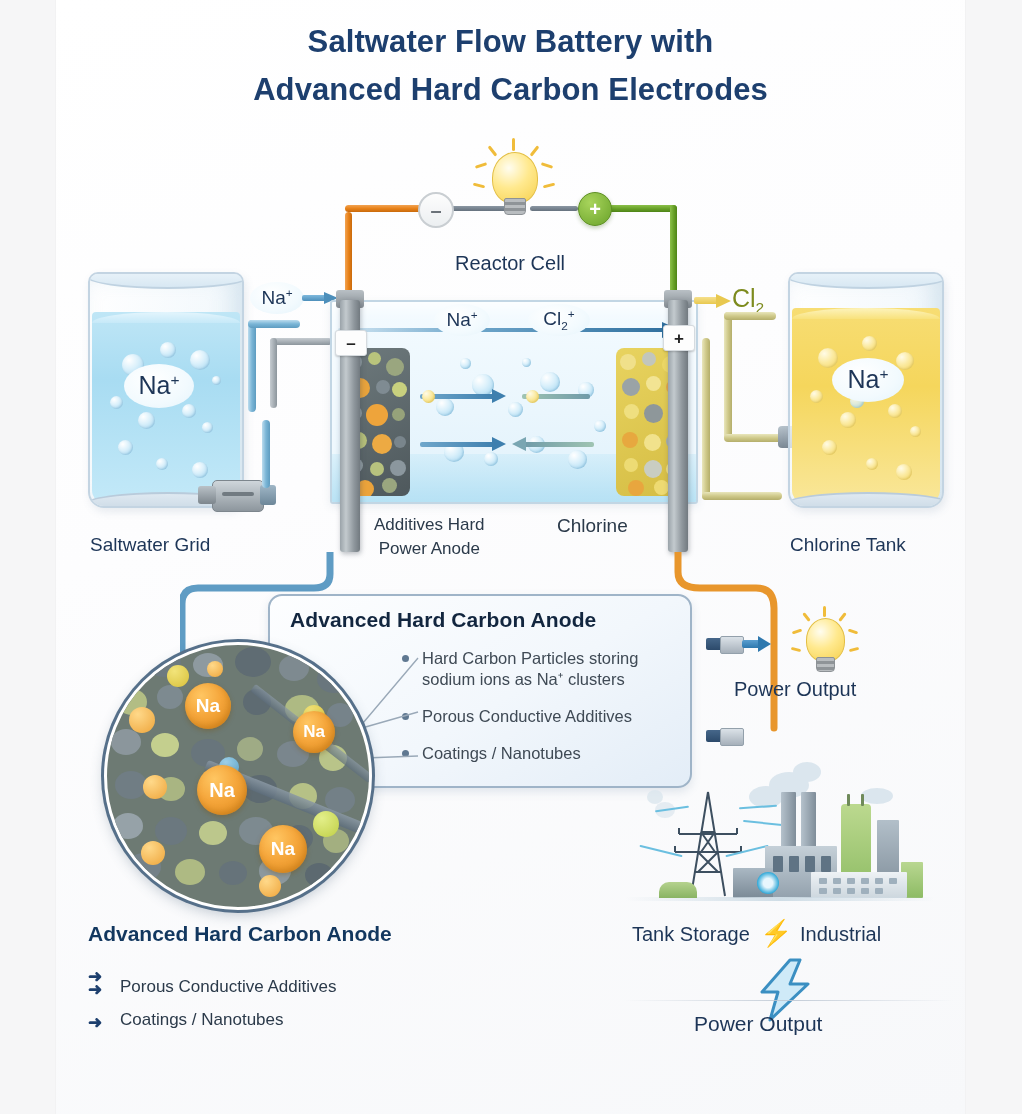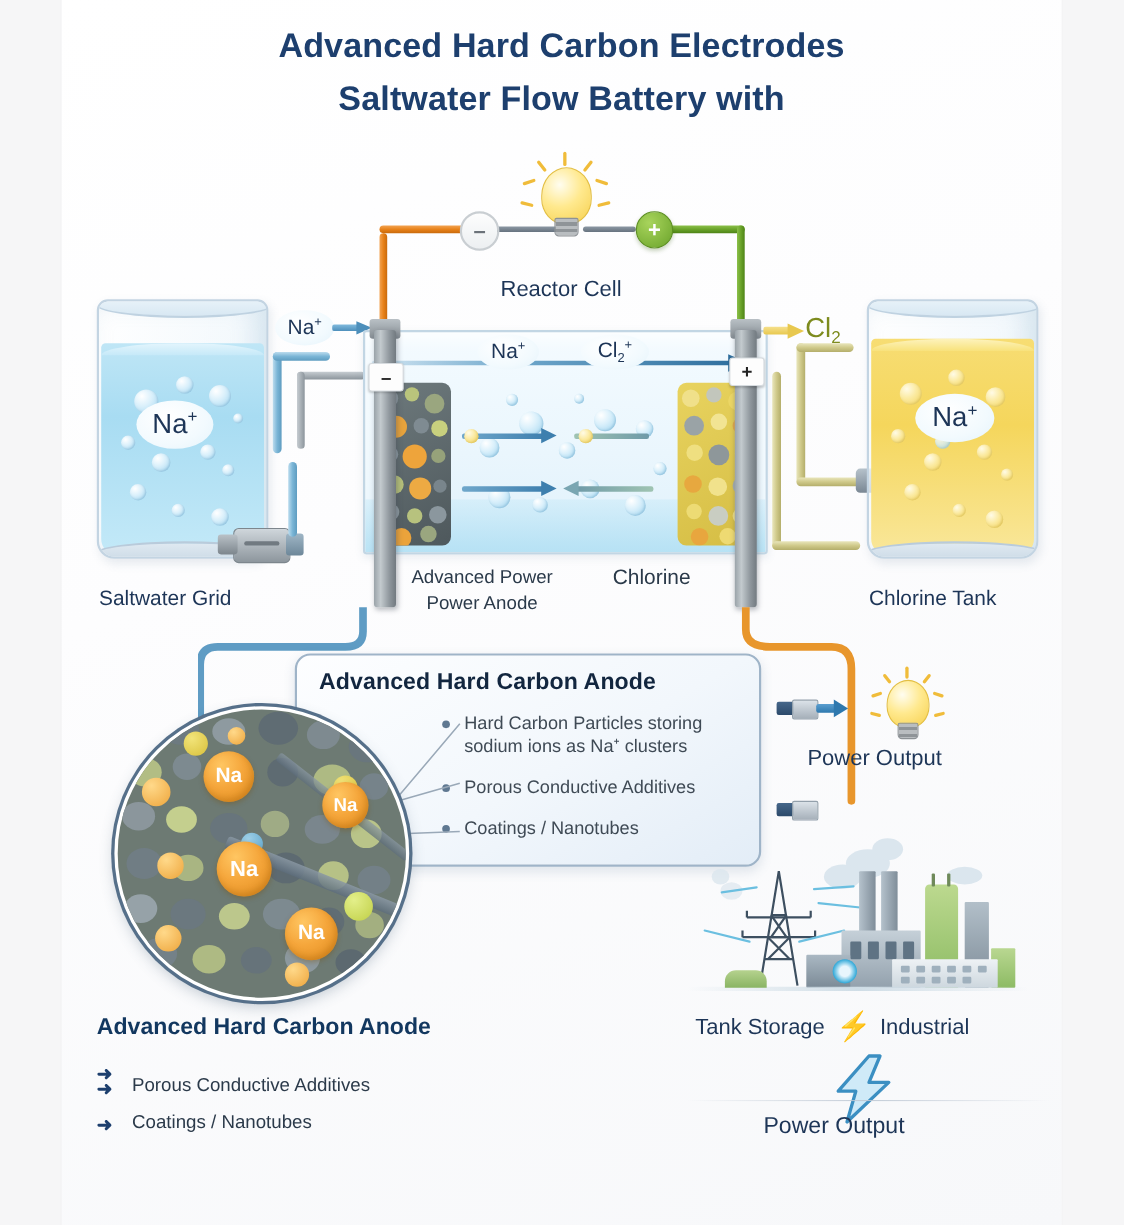--- a/index.html
+++ b/index.html
@@ -154,22 +154,22 @@
   .pylon{position:absolute;}
   .fl-arrow{position:absolute;height:2px;background:#6bbfe0;border-radius:2px;}
 </style>
 </head>
 <body>
 
 <div id="stage">
   <div class="canvas"></div>
 
   <div class="title">
+    <div>Saltwater Flow Battery with</div>
     <div>Advanced Hard Carbon Electrodes</div>
-    <div>Saltwater Flow Battery with</div>
   </div>
 
   <div class="wire" style="left:345px;top:212px;width:7px;height:98px;background:linear-gradient(90deg,#f2a352,#e8821a,#c96a0c);"></div>
   <div class="wire" style="left:345px;top:205px;width:85px;height:7px;background:linear-gradient(180deg,#f2a352,#e8821a,#c96a0c);"></div>
 
   <div class="wire" style="left:448px;top:206px;width:60px;height:5px;background:linear-gradient(180deg,#8b97a3,#66727e);"></div>
   <div class="wire" style="left:530px;top:206px;width:48px;height:5px;background:linear-gradient(180deg,#8b97a3,#66727e);"></div>
 
   <div class="wire" style="left:605px;top:205px;width:72px;height:7px;background:linear-gradient(180deg,#8cc04a,#6aa32a,#4e8416);"></div>
   <div class="wire" style="left:670px;top:205px;width:7px;height:105px;background:linear-gradient(90deg,#8cc04a,#6aa32a,#4e8416);"></div>
@@ -324,21 +324,21 @@
   <div class="termbadge" style="left:335px;top:330px;">
     <span>–</span>
   </div>
   <div class="posttop" style="left:664px;top:290px;height:18px;"></div>
   <div class="post" style="left:668px;top:300px;height:252px;"></div>
   <div class="termbadge" style="left:663px;top:325px;">
     <span>+</span>
   </div>
 
   <div class="lbl" style="left:374px;top:515px;font-size:17px;color:#2b3a4a;text-align:center;">
-    <div>Advanced Power</div>
+    <div>Additives Hard</div>
     <div style="margin-top:4px;">Power Anode</div>
   </div>
   <div class="lbl" style="left:557px;top:515px;font-size:19px;color:#2b3a4a;">Chlorine</div>
 
   <div style="position:absolute;left:694px;top:294px;width:38px;height:12px;">
     <div style="position:absolute;left:0;top:3px;width:24px;height:7px;background:linear-gradient(180deg,#f6e08c,#e8c84f);border-radius:2px;"></div>
     <div class="tri" style="left:22px;top:0;border-top:7px solid transparent;border-bottom:7px solid transparent;border-left:15px solid #e8c84f;"></div>
   </div>
   <div class="lbl" style="left:732px;top:284px;font-size:25px;color:#7d8b1e;">
     <span>Cl</span><sub>2</sub>

